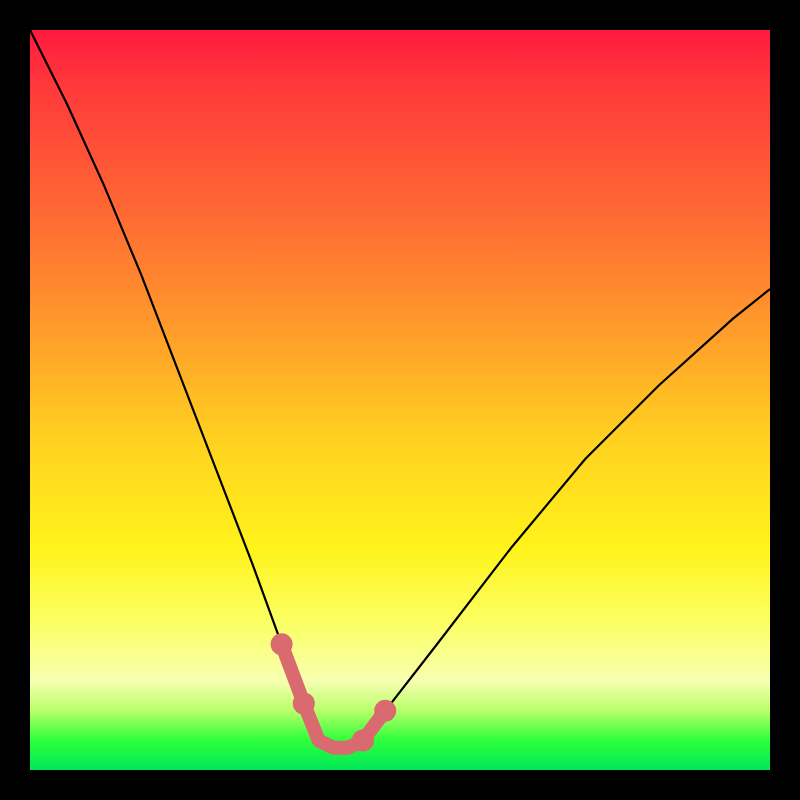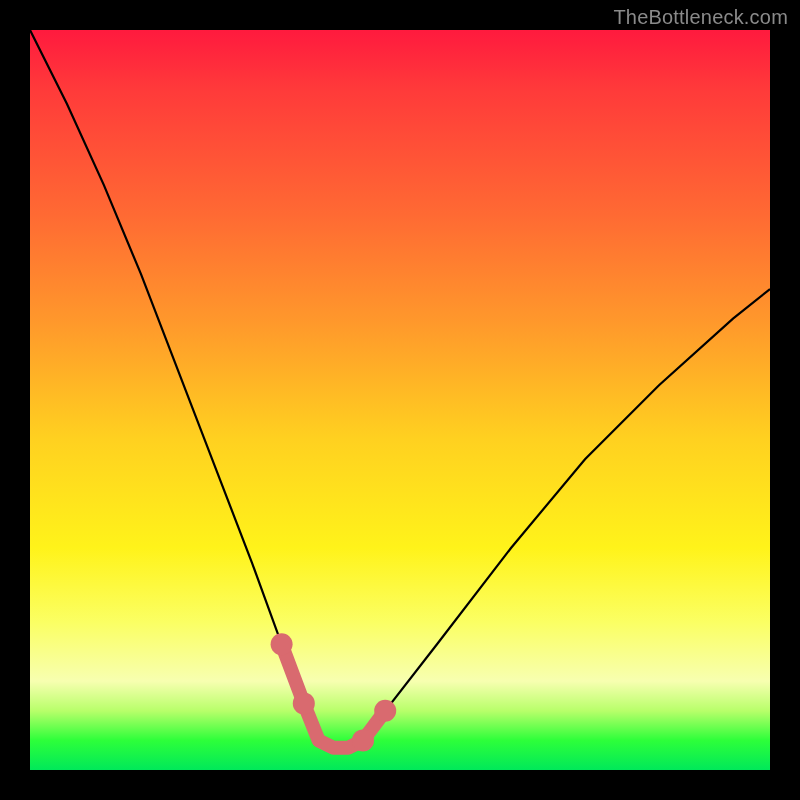--- a/index.html
+++ b/index.html
@@ -57,21 +57,20 @@
     top: 0;
     width: 740px;
     height: 740px;
   }
 </style>
 </head>
 <body>
 
 <div class="frame">
 
-  <div class="watermark">TheBottleneck.com</div>
 
   <div class="plot-area">
     <svg class="curves" viewBox="0 0 740 740" preserveAspectRatio="none">
       <path fill="none" stroke-width="2.2" stroke="#000000" d="M0.0 0.0 L37.0 74.0 L74.0 155.4 L111.0 244.2 L148.0 340.4 L185.0 436.6 L222.0 532.8 L251.6 614.2 L273.8 673.4 L288.6 710.4 L303.4 717.8 L318.2 717.8 L333.0 710.4 L355.2 680.8 L407.0 614.2 L481.0 518.0 L555.0 429.2 L629.0 355.2 L703.0 288.6 L740.0 259.0"></path>
       <path fill="none" stroke-width="14" stroke-linecap="round" stroke-linejoin="round" stroke="#d96a6f" d="M251.6 614.2 L273.8 673.4 L288.6 710.4 L303.4 717.8 L318.2 717.8 L333.0 710.4 L355.2 680.8"></path>
       <g>
           <circle cx="251.6" cy="614.2" r="11" fill="#d96a6f"></circle>
           <circle cx="273.8" cy="673.4" r="11" fill="#d96a6f"></circle>
           <circle cx="333.0" cy="710.4" r="11" fill="#d96a6f"></circle>
           <circle cx="355.2" cy="680.8" r="11" fill="#d96a6f"></circle>

